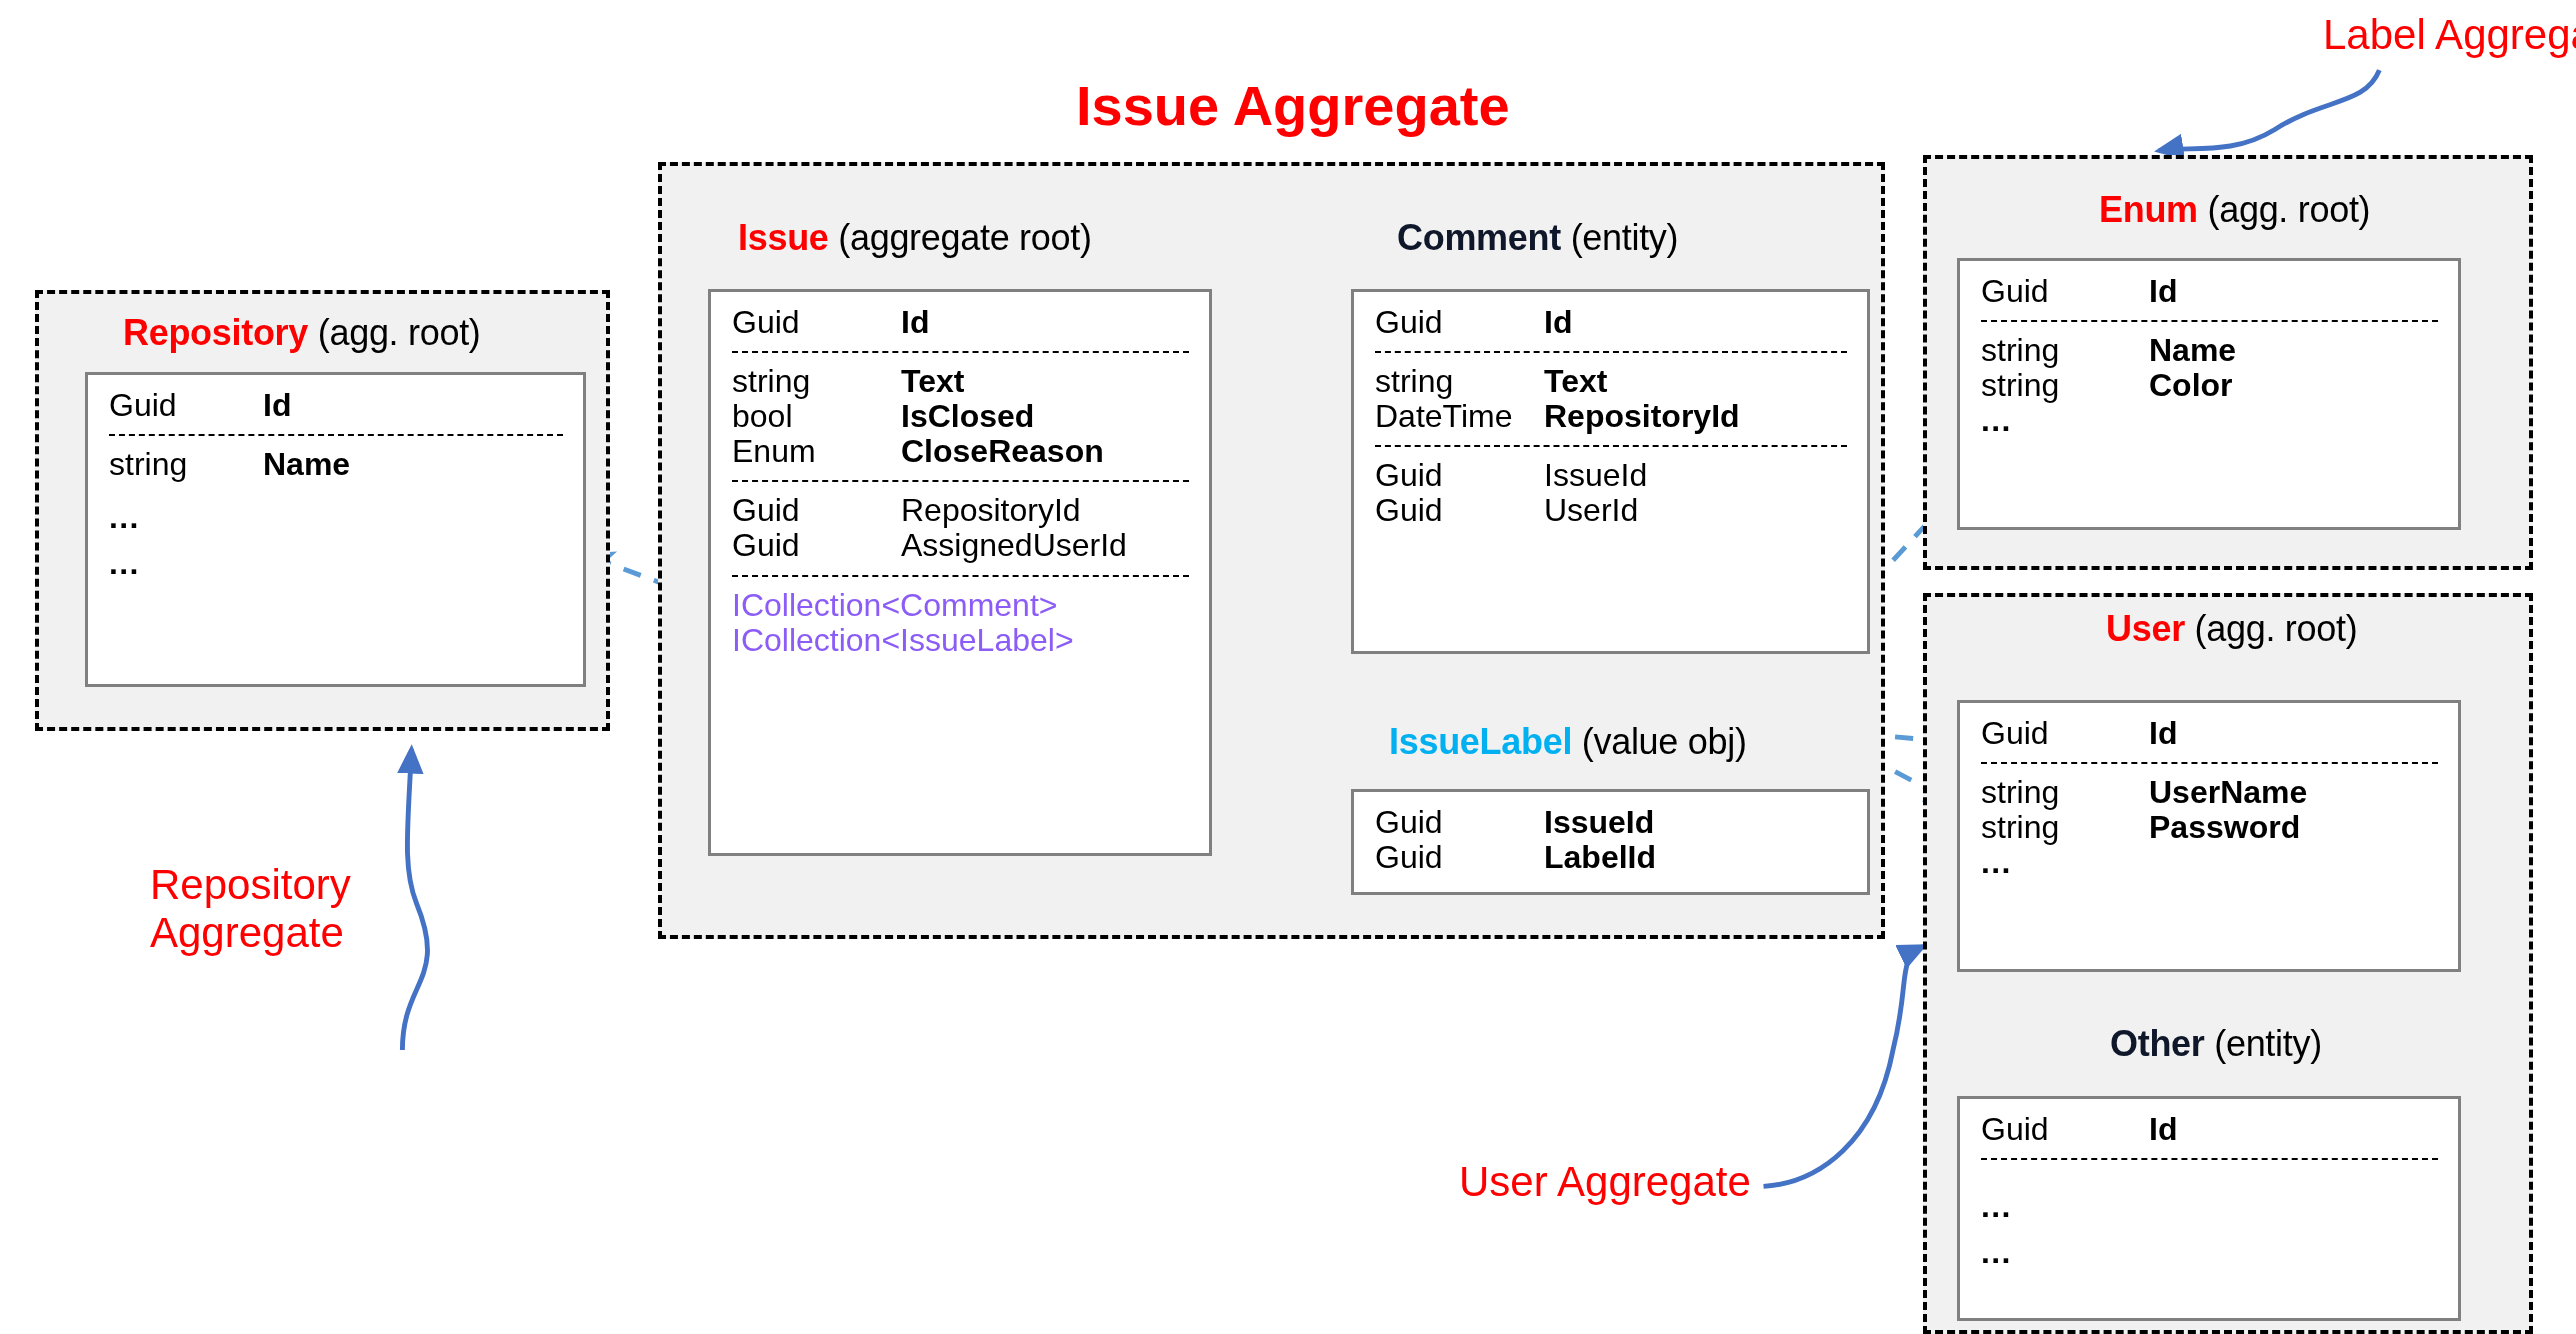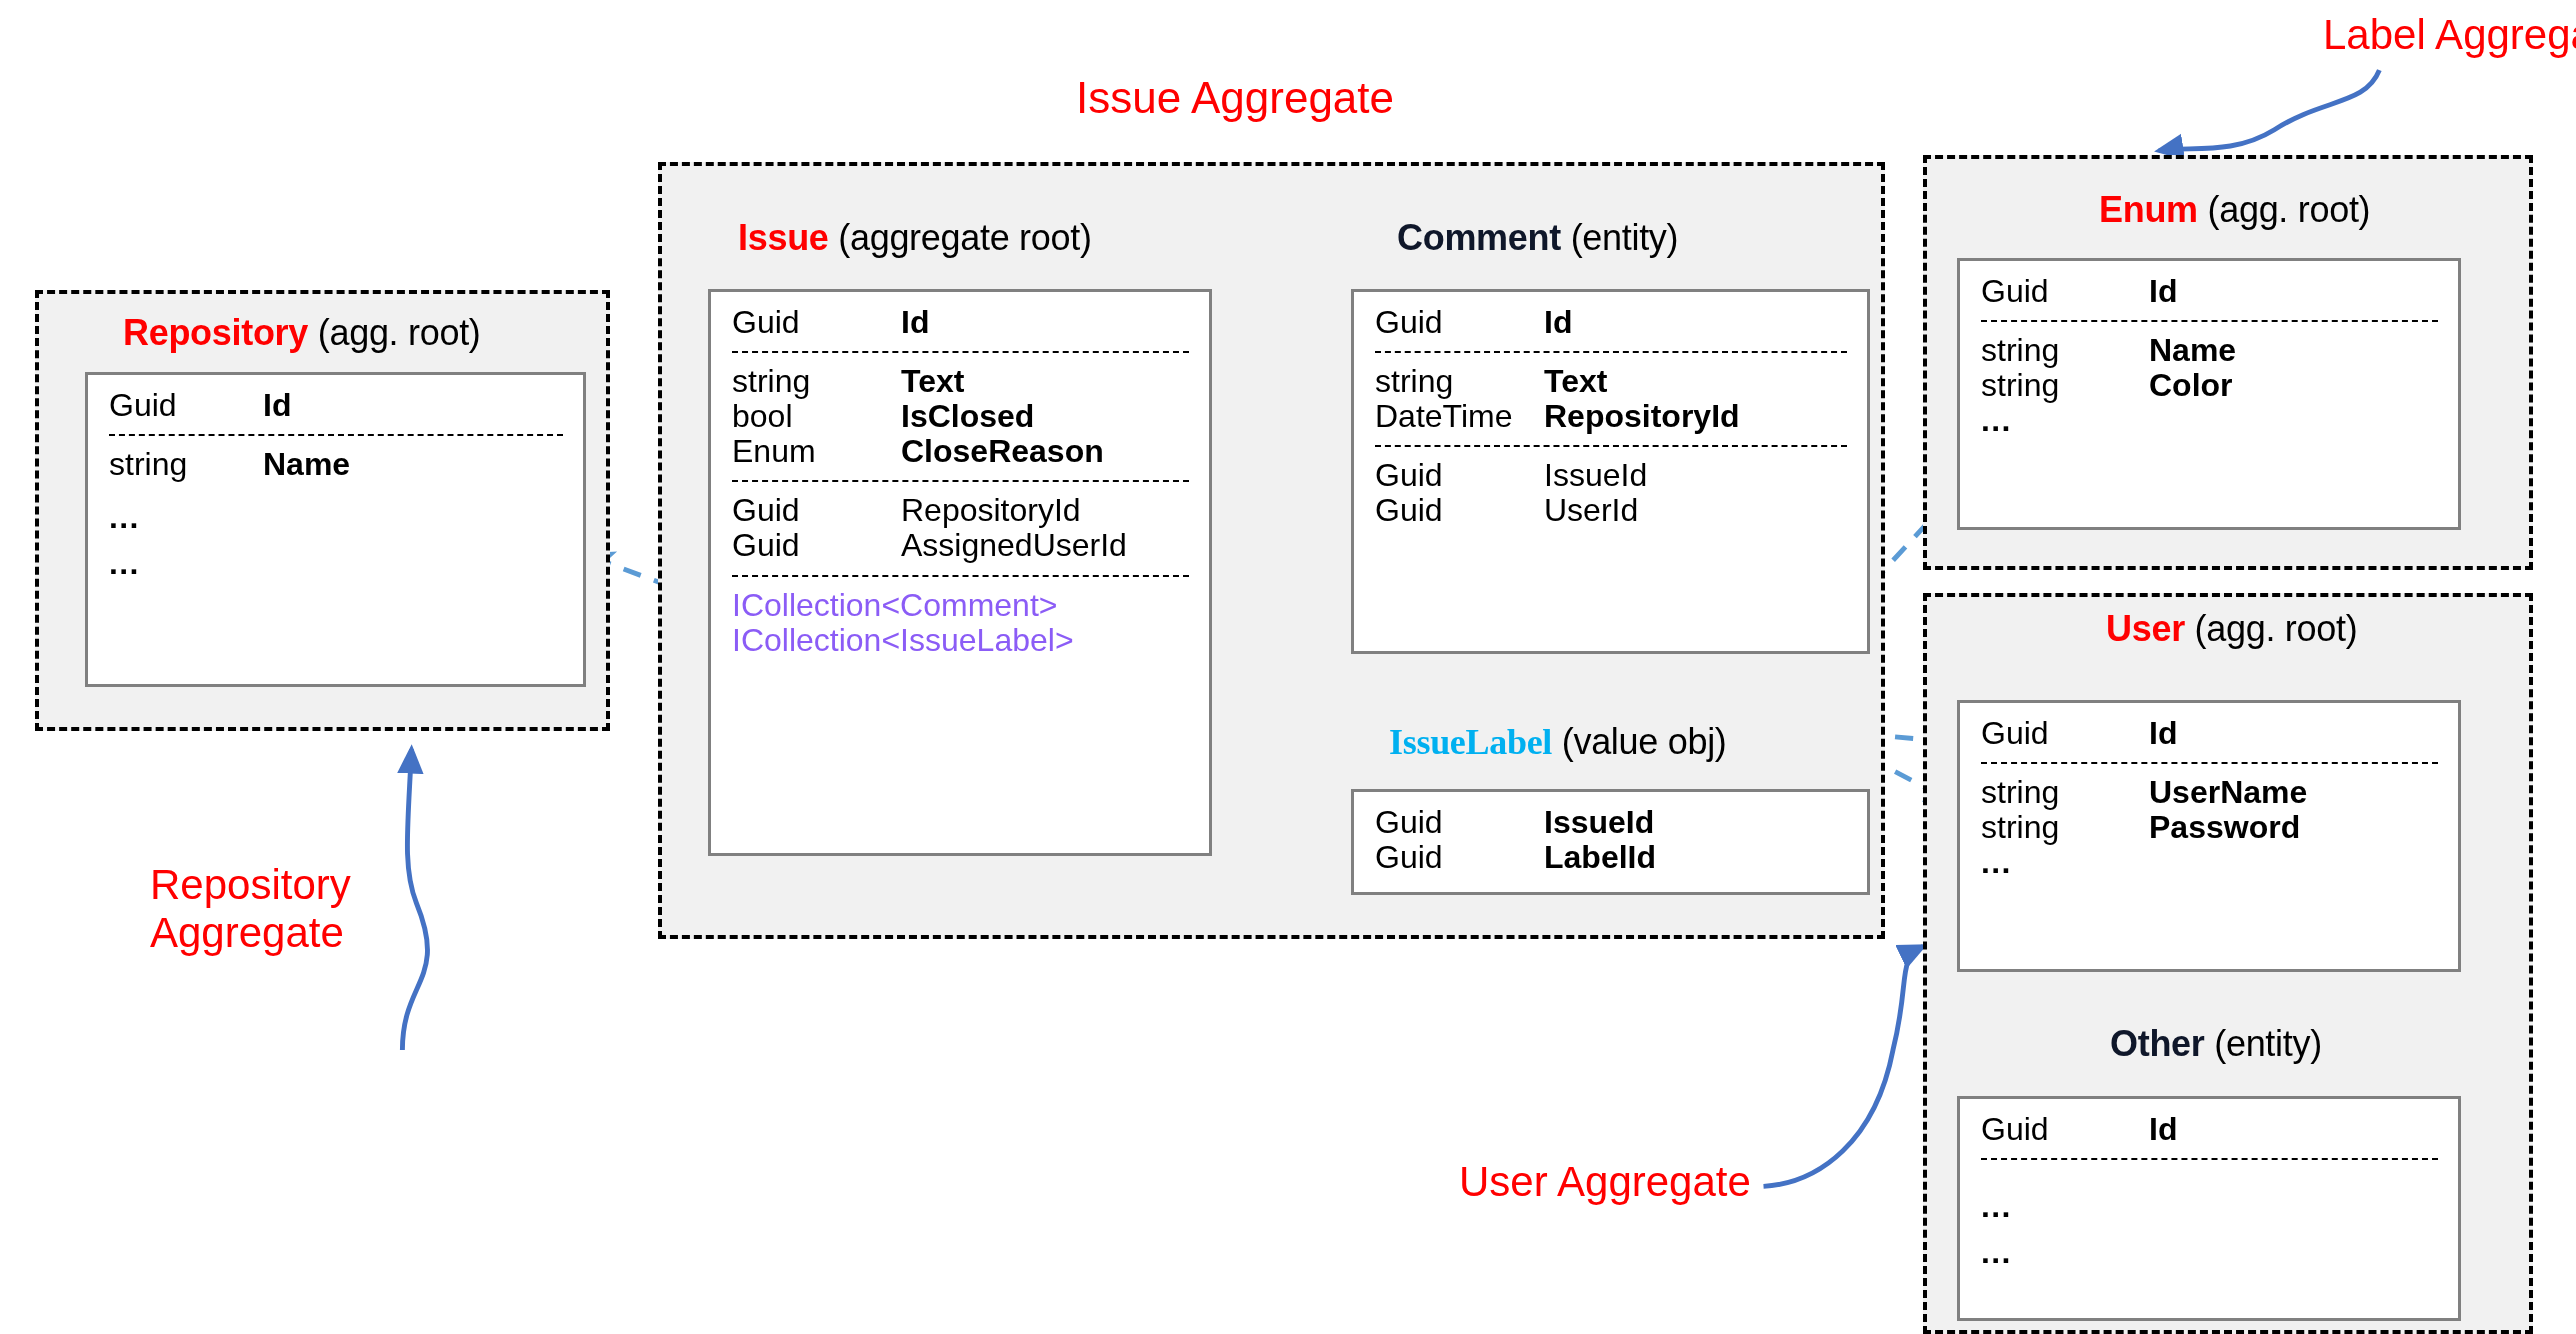--- a/index.html
+++ b/index.html
@@ -40,21 +40,21 @@
     white-space: nowrap;
     font-size: 36px;
     color: #000000;
     letter-spacing: -0.3px;
   }
   .entity-caption .cap-name {
     font-weight: bold;
   }
   .cap-red   { color: #ff0000; }
   .cap-green { color: #0f172a; }
-  .cap-cyan  { color: #00b0f0; font-family: Liberation Serif, serif; }
+  .cap-cyan  { color: #00b0f0; }
 
   
   .field-row {
     display: flex;
     align-items: baseline;
     height: 35px;
     line-height: 35px;
     font-size: 32px;
     color: #000;
     white-space: nowrap;
@@ -104,22 +104,22 @@
     color: #ff0000;
     font-size: 42px;
     line-height: 48px;
     white-space: pre-line;
   }
 
   
   .diagram-title {
     position: absolute;
     color: #ff0000;
-    font-weight: normal;
-    font-size: 44px;
+    font-weight: bold;
+    font-size: 56px;
     white-space: nowrap;
   }
 
   
   #arrow-layer {
     position: absolute;
     left: 0;
     top: 0;
     width: 2576px;
     height: 1335px;

